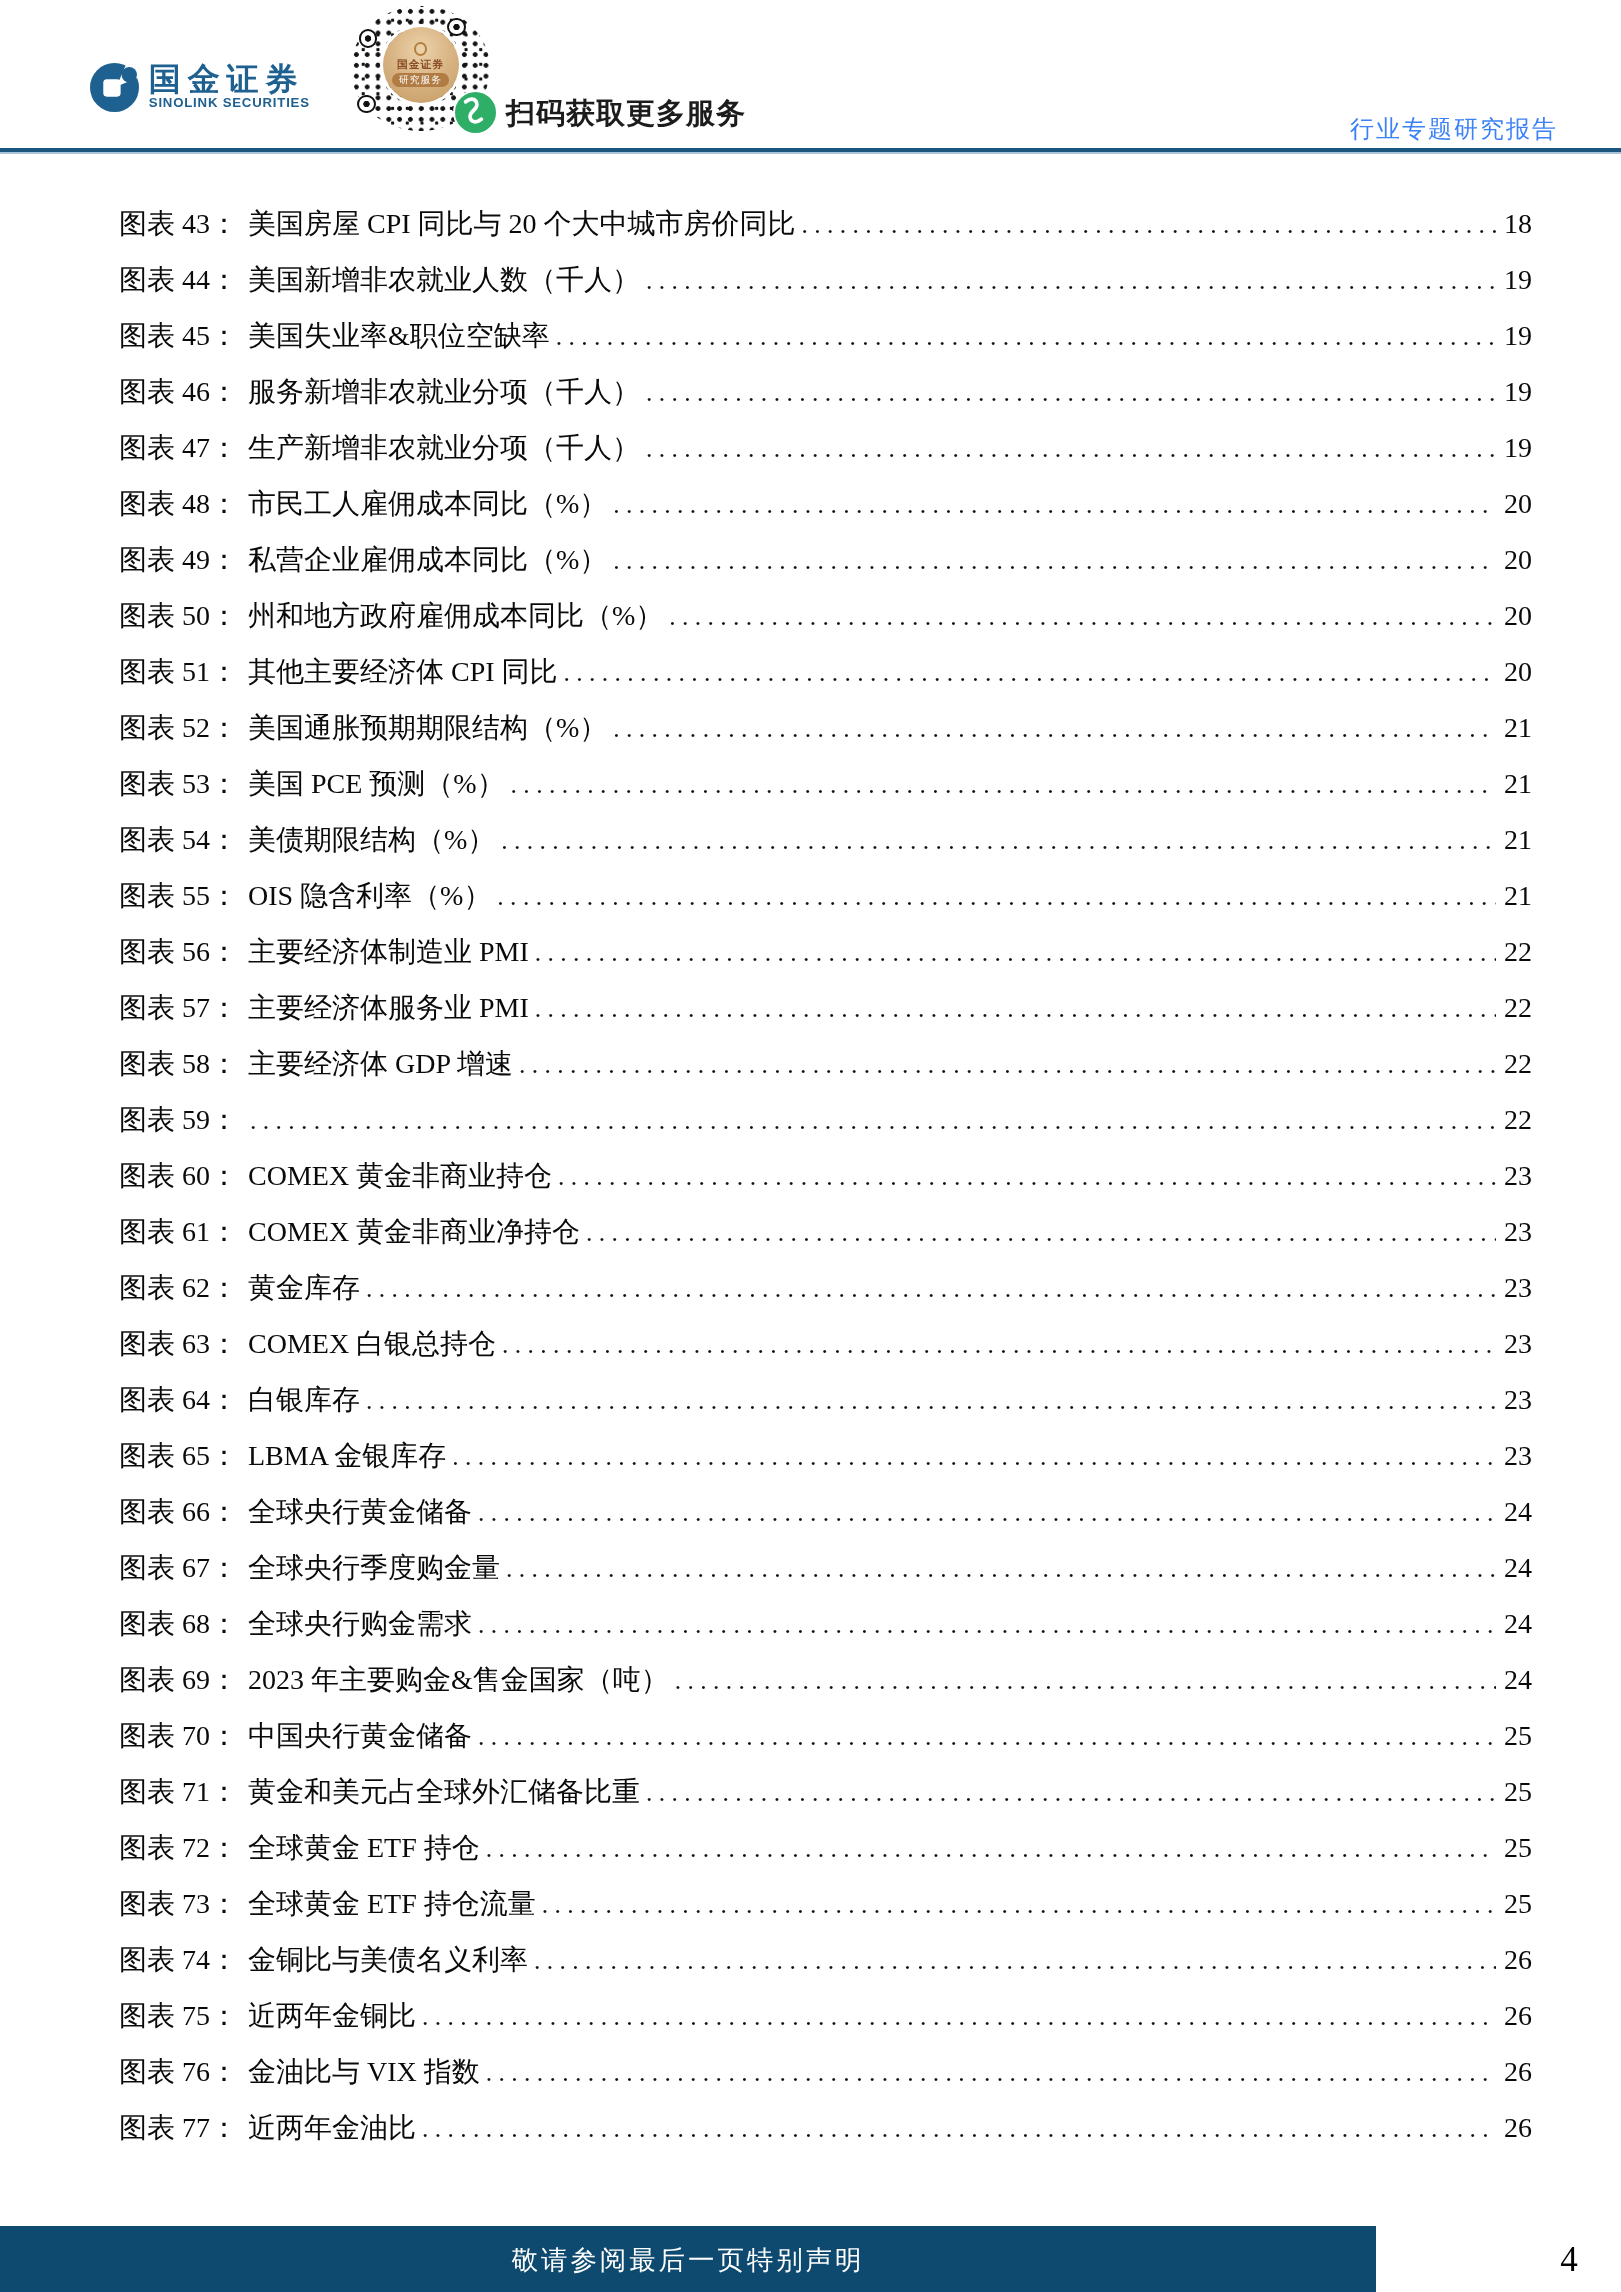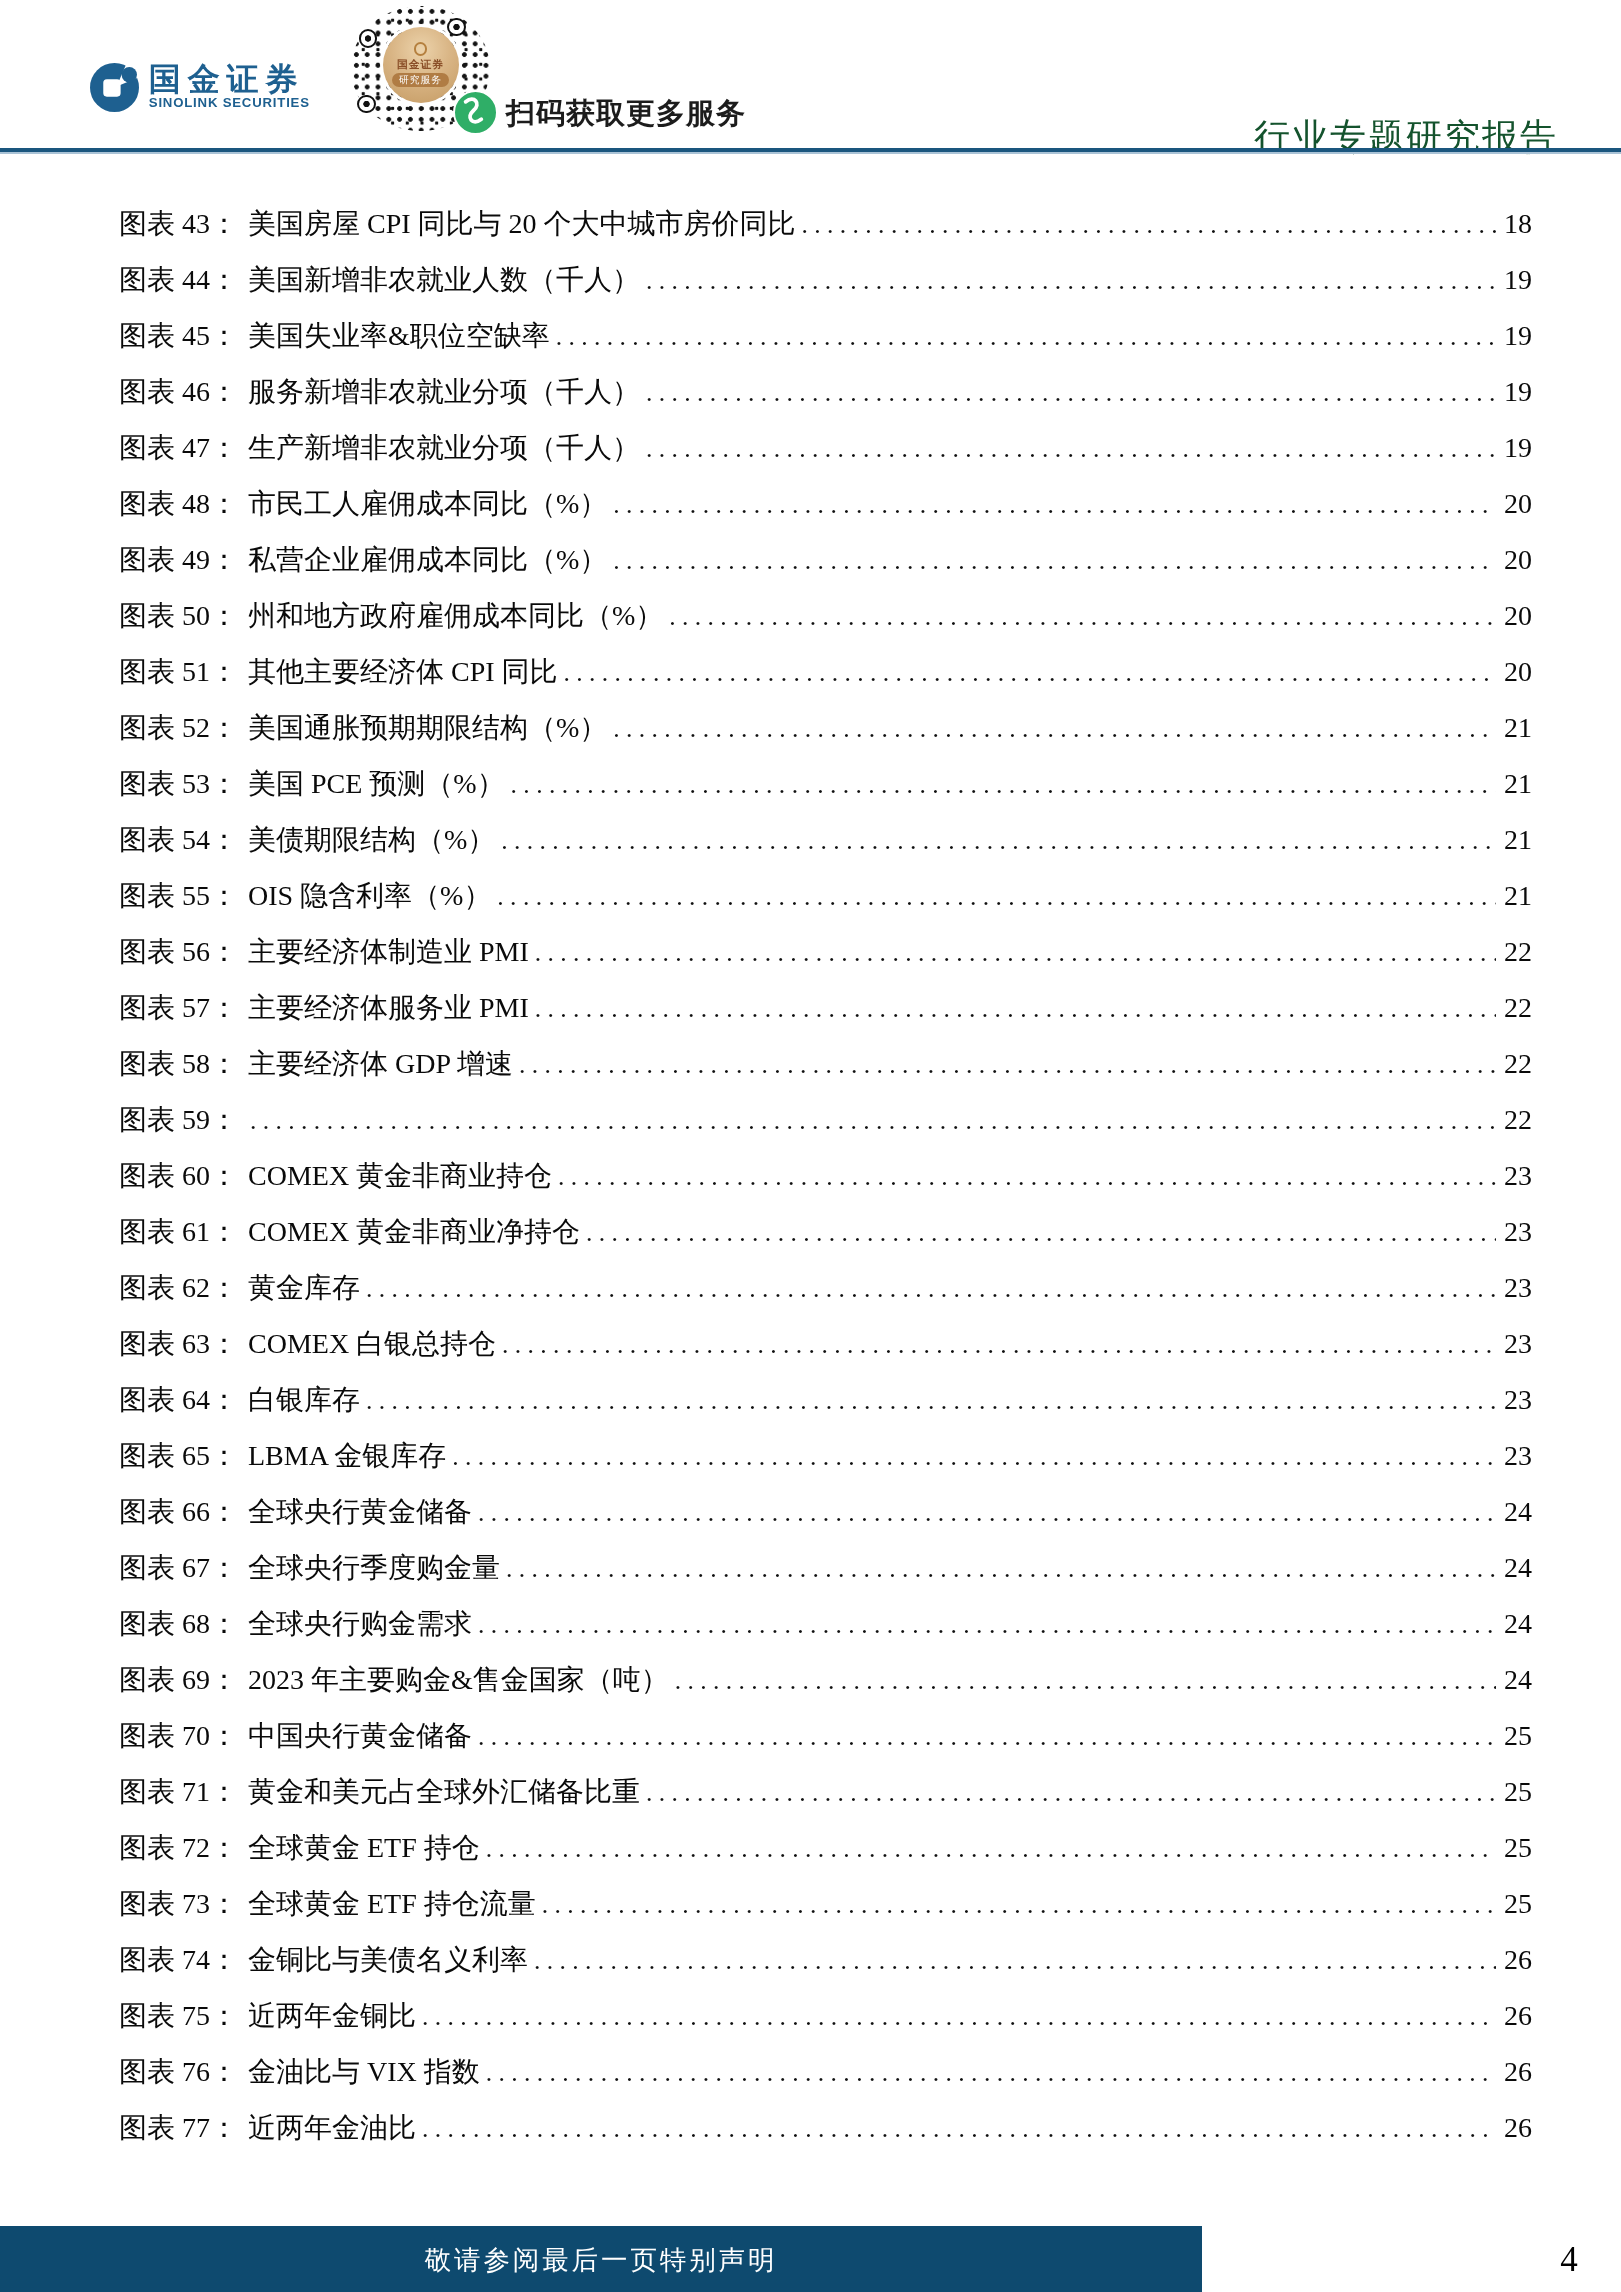--- a/index.html
+++ b/index.html
@@ -30,34 +30,34 @@
   .qr-badge-dot{width:9.8px;height:9.8px;border:2px solid #b5803f;border-radius:50%;margin-bottom:2.9px;}
   .qr-badge-cn{font-family:"Liberation Sans",sans-serif;font-size:10.8px;font-weight:bold;
     color:#8a4f28;letter-spacing:1px;line-height:11.8px;}
   .qr-badge-band{margin-top:3px;background:#b07c44;color:#fff;font-family:"Liberation Sans",sans-serif;
     font-size:9.8px;line-height:11.8px;padding:1px 6.9px;border-radius:7.8px;letter-spacing:1px;}
   .qr-green{position:absolute;right:-7.8px;bottom:-3.9px;width:41px;height:41px;border-radius:50%;
     background:#2fae67;border:2.9px solid #fff;}
   .qr-caption{position:absolute;left:506px;top:98px;
     font-family:"Liberation Sans","DejaVu Sans",sans-serif;font-weight:bold;
     font-size:29px;line-height:31px;color:#1c1c1c;letter-spacing:1px;white-space:nowrap;}
-  .report-type{position:absolute;right:63px;top:122px;font-size:36px;line-height:31px;
-    color:#14532d;letter-spacing:2px;white-space:nowrap;}
+  .report-type{position:absolute;right:63px;top:114px;font-size:24px;line-height:31px;
+    color:#3b82f6;letter-spacing:2px;white-space:nowrap;}
   .head-rule{position:absolute;left:0;top:148px;width:1621px;height:3.9px;
     background:#1a567e;box-shadow:0 2px 0 #aac3d6;}
   
   .toc{position:absolute;left:119px;top:196px;width:1413px;}
   .toc-row{display:flex;align-items:baseline;height:56px;line-height:56px;
     font-size:28px;white-space:nowrap;}
   .toc-label{flex:none;width:129px;}
   .toc-title{flex:none;padding-right:3.9px;}
   .toc-leader{flex:1;overflow:hidden;font-size:25.5px;letter-spacing:6.4px;padding:0 3.9px 0 2px;color:#111;}
   .toc-page{flex:none;padding-left:7.8px;}
   
-  .footer-bar{position:absolute;left:0;top:2226px;width:1202px;height:67px;background:#0e4a6f;
+  .footer-bar{position:absolute;left:0;top:2226px;width:1376px;height:67px;background:#0e4a6f;
     display:flex;align-items:center;justify-content:center;}
   .footer-note{color:#ffffff;font-size:26.5px;letter-spacing:2.9px;}
   .footer-pagebox{position:absolute;left:1517px;top:2226px;width:104px;height:67px;
     display:flex;align-items:center;justify-content:center;}
   .footer-pagenum{font-size:35px;color:#000;}
 </style>
 </head>
 <body>
 
 <div class="logo">

